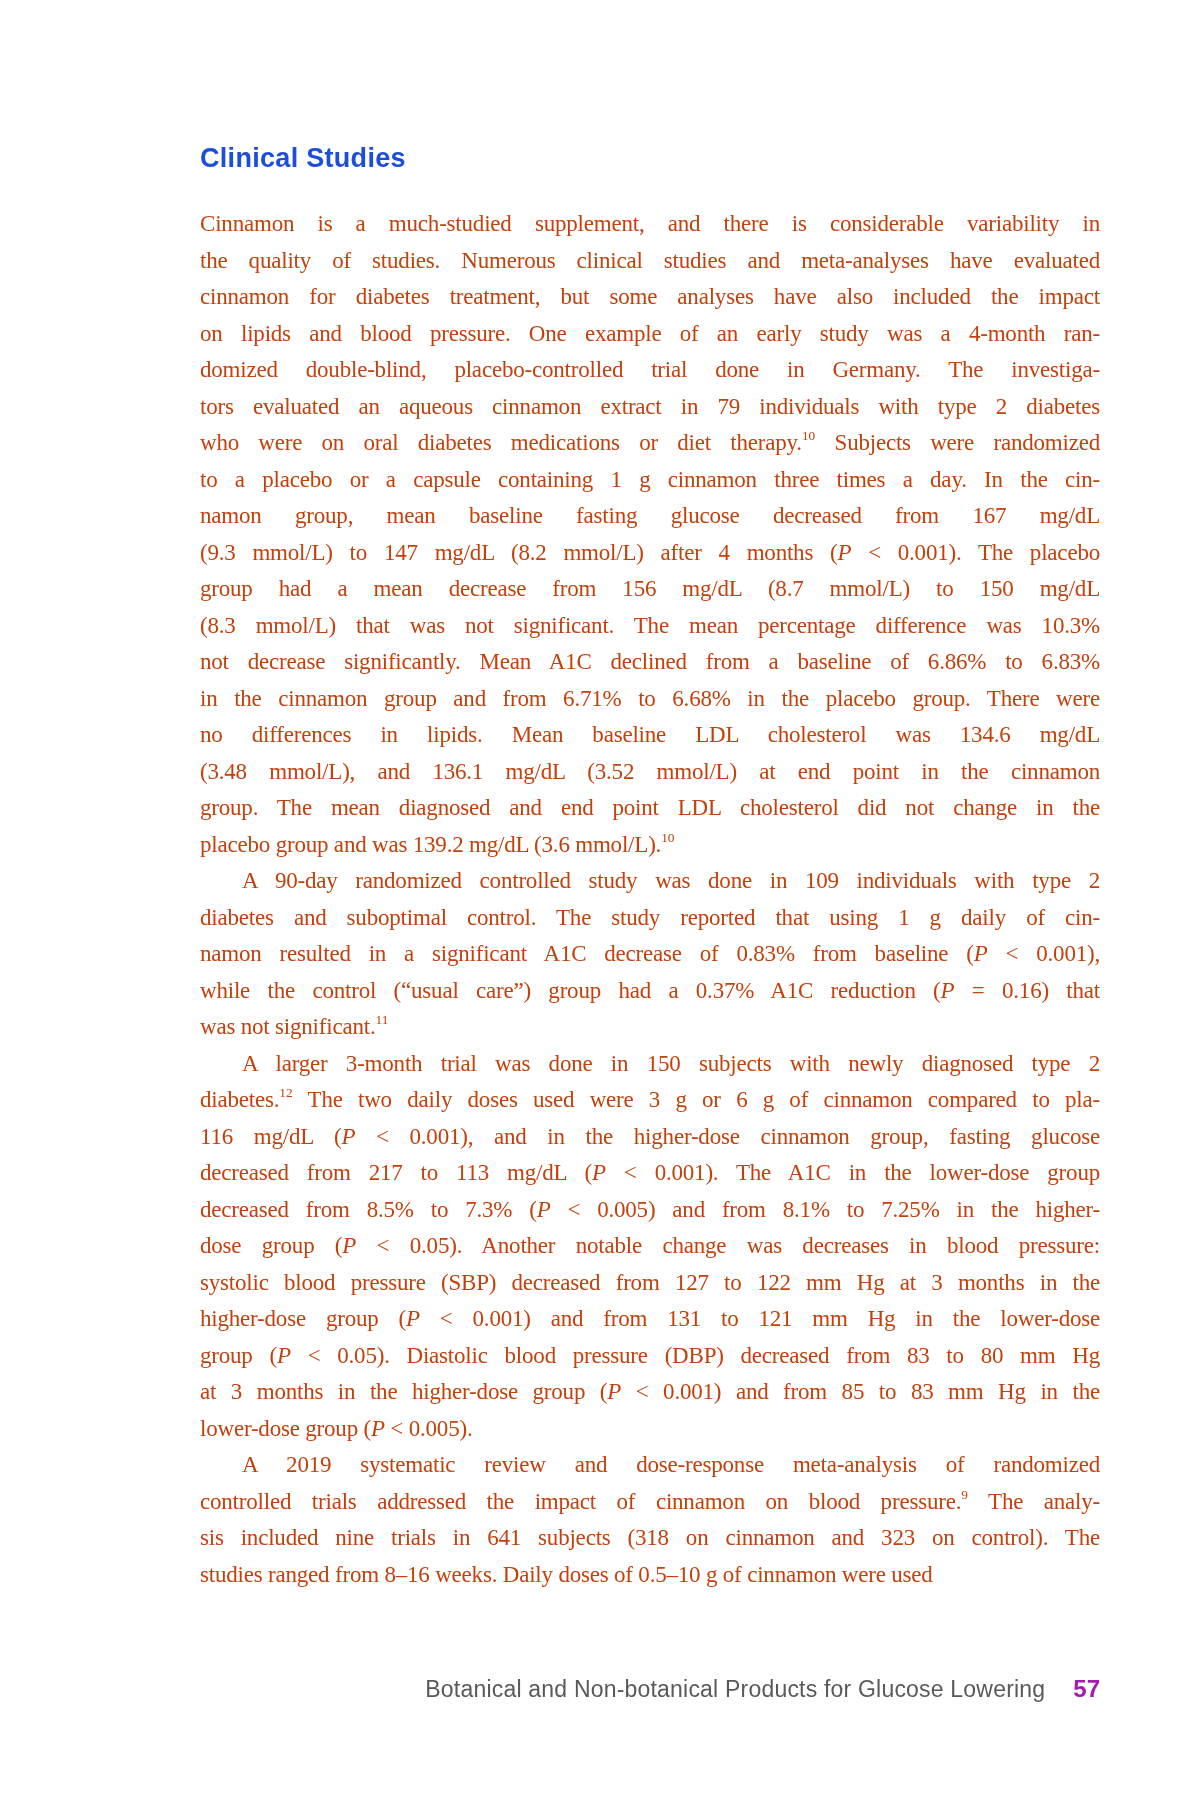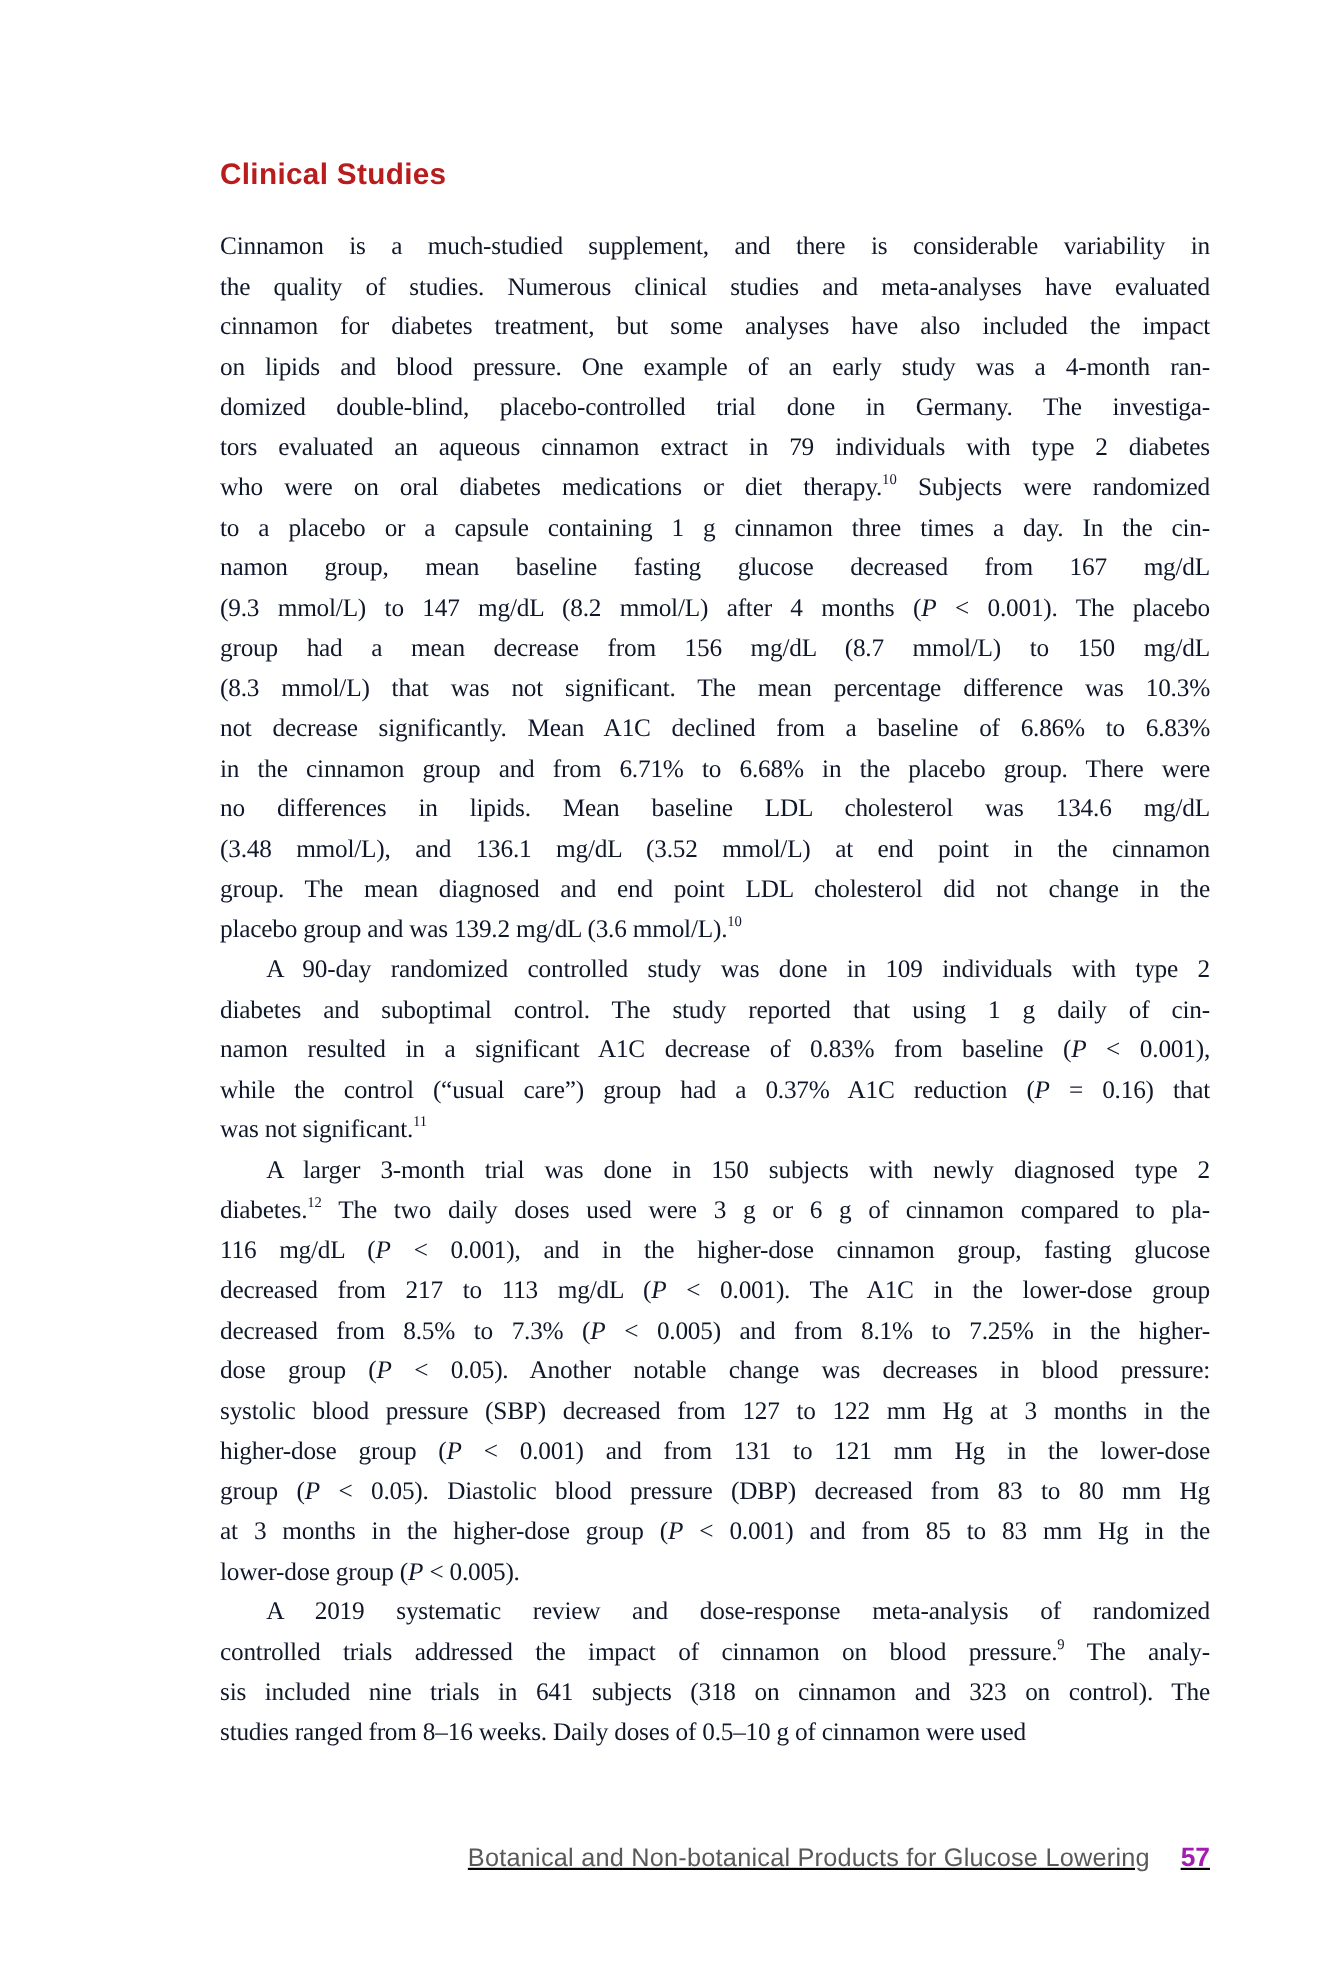--- a/index.html
+++ b/index.html
@@ -23,21 +23,21 @@
   .body{
     position:absolute;
     left:200px;top:206px;
     width:900px;
   }
   .line{
     height:36.5px;
     line-height:36.5px;
     font-size:23px;
     letter-spacing:-0.2px;
-    color:#0f172a;
+    color:#c2410c;
     text-align:justify;
     text-align-last:justify;
     overflow:hidden;
     white-space:normal;
   }
   .line.para-end{
     text-align-last:left;
   }
   .line.para-start{
     text-indent:42px;
@@ -54,39 +54,38 @@
   }
   .footer{
     position:absolute;
     left:200px;top:1675px;
     width:900px;
     display:flex;
     justify-content:flex-end;
     align-items:baseline;
     gap:28px;
     font-family:"Liberation Sans", sans-serif;
-    text-decoration:underline;
   }
   .running-title{
     font-size:23px;
     color:#58595b;
     letter-spacing:0.2px;
   }
   .page-number{
     font-size:24px;
     font-weight:700;
     color:#231f20;
   }
 </style>
 </head>
 <body>
 
 <div class="page">
 
-  <h1 class="heading" style="color: #b91c1c;">Clinical Studies</h1>
+  <h1 class="heading" style="color: #1d4ed8;">Clinical Studies</h1>
 
   <div class="body">
       <div class="line">Cinnamon is a much-studied supplement, and there is considerable variability in</div>
       <div class="line">the quality of studies. Numerous clinical studies and meta-analyses have evaluated</div>
       <div class="line">cinnamon for diabetes treatment, but some analyses have also included the impact</div>
       <div class="line">on lipids and blood pressure. One example of an early study was a 4-month ran-</div>
       <div class="line">domized double-blind, placebo-controlled trial done in Germany. The investiga-</div>
       <div class="line">tors evaluated an aqueous cinnamon extract in 79 individuals with type 2 diabetes</div>
       <div class="line">who were on oral diabetes medications or diet therapy.<sup>10</sup> Subjects were randomized</div>
       <div class="line">to a placebo or a capsule containing 1 g cinnamon three times a day. In the cin-</div>

